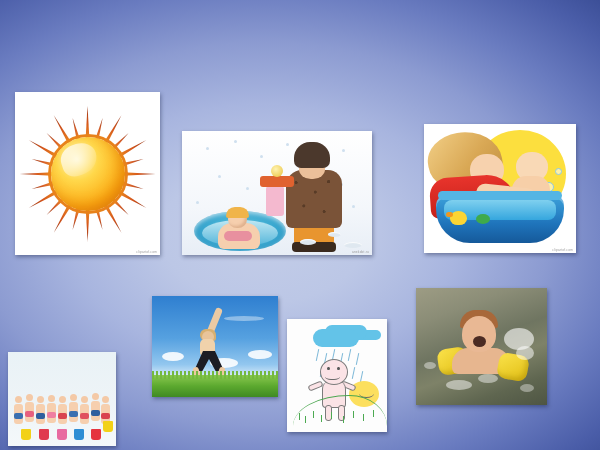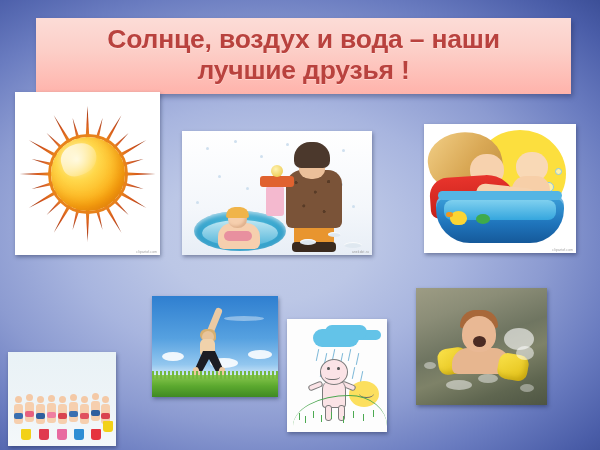--- a/index.html
+++ b/index.html
@@ -236,24 +236,20 @@
   .swim-mouth{position:absolute;left:57px;top:48px;width:13px;height:11px;border-radius:50%;background:#4b2b23;}
   .swim-shoulder{position:absolute;left:36px;top:60px;width:58px;height:26px;border-radius:16px 16px 6px 6px;background:#e7b68f;}
   .armband{position:absolute;width:30px;height:26px;border-radius:9px;
     background:linear-gradient(145deg,#fbe34c,#e0bd12);box-shadow:inset -3px -3px 5px rgba(150,120,0,.35);}
 </style>
 </head>
 <body>
 
 <div class="slide">
 
-  <div class="title-banner">
-    <div class="title-text">Солнце, воздух и вода – наши
-лучшие друзья !</div>
-  </div>
 
   <div class="pic" id="pic-sun">
     <div class="inner">
       <div class="sun-rays">
         <i style="transform:rotate(0deg)"></i>
           <i class="short" style="transform:rotate(15deg)"></i>
         <i style="transform:rotate(30deg)"></i>
           <i class="short" style="transform:rotate(45deg)"></i>
         <i style="transform:rotate(60deg)"></i>
           <i class="short" style="transform:rotate(75deg)"></i>

